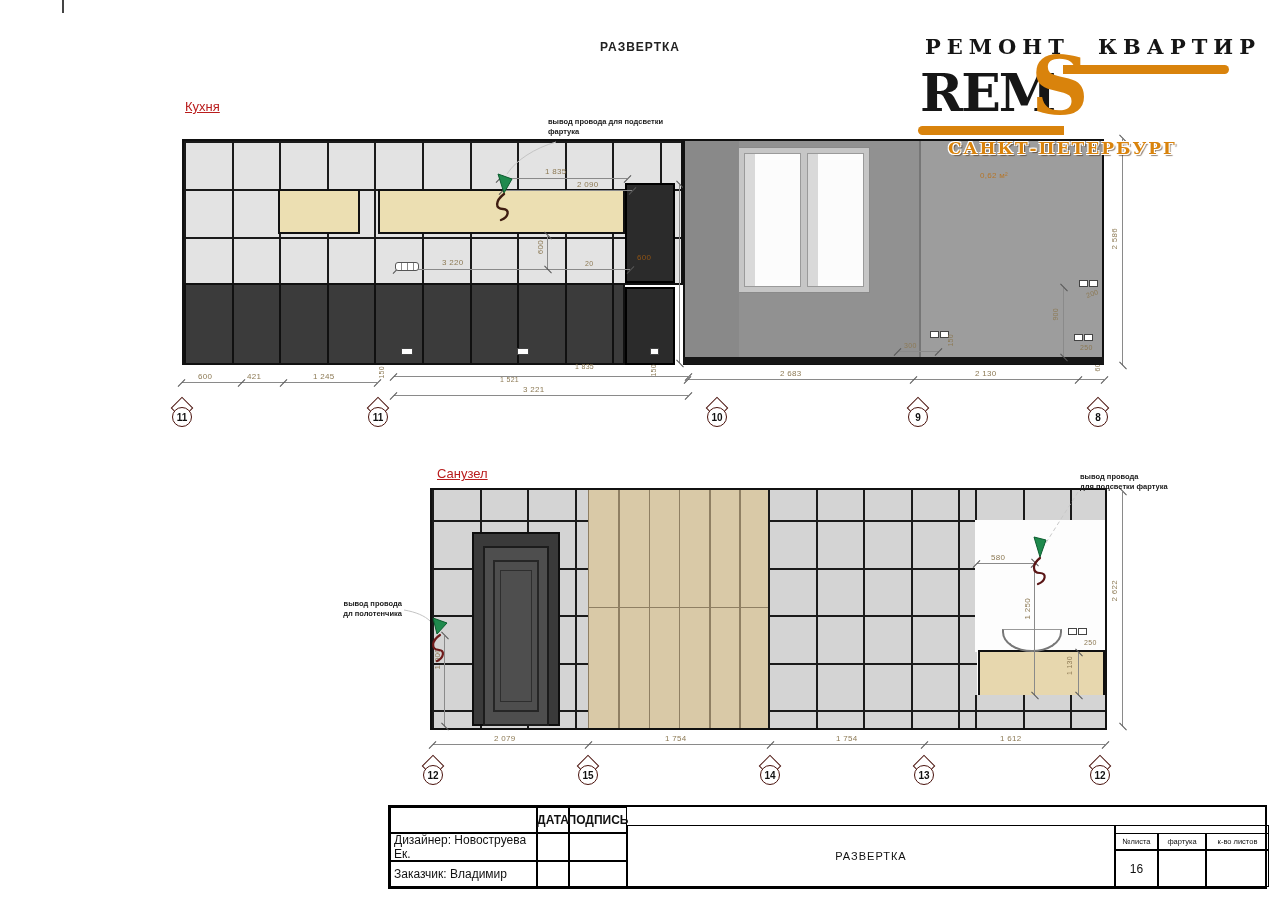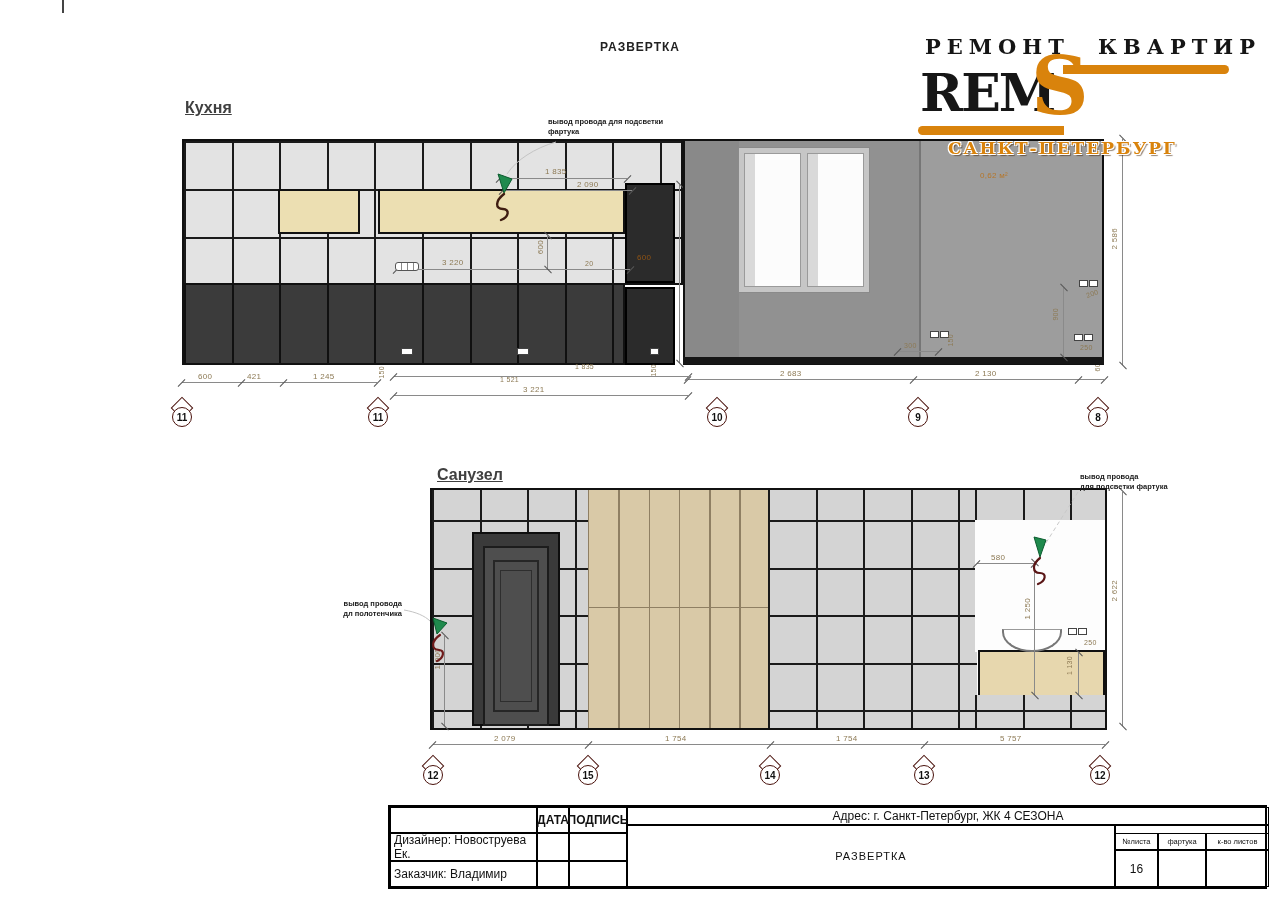--- a/index.html
+++ b/index.html
@@ -28,21 +28,21 @@
   .rot{writing-mode:vertical-rl;transform:rotate(180deg);}
   
   .sock{position:absolute;width:9px;height:7px;background:#fff;border:1px solid #444;box-sizing:border-box;}
   .sock3{position:absolute;width:24px;height:9px;background:#fff;border:1px solid #555;border-radius:3px;box-sizing:border-box;
     background-image:repeating-linear-gradient(90deg,transparent 0 5px,#888 5px 6px);}
   
   .marker{position:absolute;width:30px;height:30px;}
   .marker .dia{position:absolute;left:7px;top:0;width:16px;height:16px;transform:rotate(45deg);border:1.5px solid #4a120c;background:#fff;box-sizing:border-box;}
   .marker .circ{position:absolute;left:5px;top:7px;width:20px;height:20px;border-radius:50%;border:1.5px solid #4a120c;background:#fff;box-sizing:border-box;display:flex;align-items:center;justify-content:center;font-size:10px;font-weight:bold;color:#111;}
   .note{position:absolute;font-size:7.5px;font-weight:bold;color:#1a1a1a;line-height:10px;white-space:nowrap;}
-  .seclabel{position:absolute;font-size:16px;font-weight:bold;color:#404040;text-decoration:underline;}
+  .seclabel{position:absolute;font-size:13px;font-weight:normal;color:#b91c1c;text-decoration:underline;}
   
   .tb{position:absolute;border:1.5px solid #000;box-sizing:border-box;font-size:12px;color:#111;display:flex;align-items:center;}
   .tb.c{justify-content:center;text-align:center;}
   
   .serif{font-family:"DejaVu Serif","Liberation Serif",serif;}
 </style>
 </head>
 <body>
 
 <div class="a" style="left:62px;top:0;width:2px;height:13px;background:#444;"></div>
@@ -210,21 +210,21 @@
 </div>
 
 <div class="dimh" style="left:433px;top:744px;width:672px;">
   <i class="tick" style="left:155px;"></i>
     <i class="tick" style="left:337px;"></i>
     <i class="tick" style="left:491px;"></i>
 </div>
 <span class="dlab" style="left:494px;top:734px;">2 079</span>
 <span class="dlab" style="left:665px;top:734px;">1 754</span>
 <span class="dlab" style="left:836px;top:734px;">1 754</span>
-<span class="dlab" style="left:1000px;top:734px;">5 757</span>
+<span class="dlab" style="left:1000px;top:734px;">1 612</span>
 
 <div class="marker" style="left:418px;top:758px;">
     <div class="dia"></div>
     <div class="circ">12</div>
   </div>
 <div class="marker" style="left:573px;top:758px;">
     <div class="dia"></div>
     <div class="circ">15</div>
   </div>
 <div class="marker" style="left:755px;top:758px;">
@@ -255,21 +255,20 @@
 <div class="a" style="left:388px;top:805px;width:879px;height:84px;border:2px solid #000;box-sizing:border-box;">
   <div class="tb" style="left:0;top:0;width:147px;height:26px;"></div>
   <div class="tb" style="left:0;top:26px;width:147px;height:28px;padding-left:3px;">Дизайнер: Новоструева Ек.</div>
   <div class="tb" style="left:0;top:54px;width:147px;height:26px;padding-left:3px;">Заказчик: Владимир</div>
   <div class="tb c" style="left:147px;top:0;width:32px;height:26px;font-weight:bold;">ДАТА</div>
   <div class="tb" style="left:147px;top:26px;width:32px;height:28px;"></div>
   <div class="tb" style="left:147px;top:54px;width:32px;height:26px;"></div>
   <div class="tb c" style="left:179px;top:0;width:58px;height:26px;font-weight:bold;">ПОДПИСЬ</div>
   <div class="tb" style="left:179px;top:26px;width:58px;height:28px;"></div>
   <div class="tb" style="left:179px;top:54px;width:58px;height:26px;"></div>
-  <div class="tb c" style="left:237px;top:0;width:642px;height:18px;">Адрес: г. Санкт-Петербург, ЖК 4 СЕЗОНА</div>
   <div class="tb c" style="left:237px;top:18px;width:488px;height:62px;font-size:11px;letter-spacing:1px;">РАЗВЕРТКА</div>
   <div class="tb" style="left:725px;top:18px;width:154px;height:62px;"></div>
   <div class="tb c" style="left:725px;top:26px;width:43px;height:17px;font-size:7.5px;">№листа</div>
   <div class="tb c" style="left:768px;top:26px;width:48px;height:17px;font-size:7.5px;">фартука</div>
   <div class="tb c" style="left:816px;top:26px;width:63px;height:17px;font-size:7.5px;">к-во листов</div>
   <div class="tb c" style="left:725px;top:43px;width:43px;height:37px;">16</div>
   <div class="tb" style="left:768px;top:43px;width:48px;height:37px;"></div>
   <div class="tb" style="left:816px;top:43px;width:63px;height:37px;"></div>
 </div>
 

